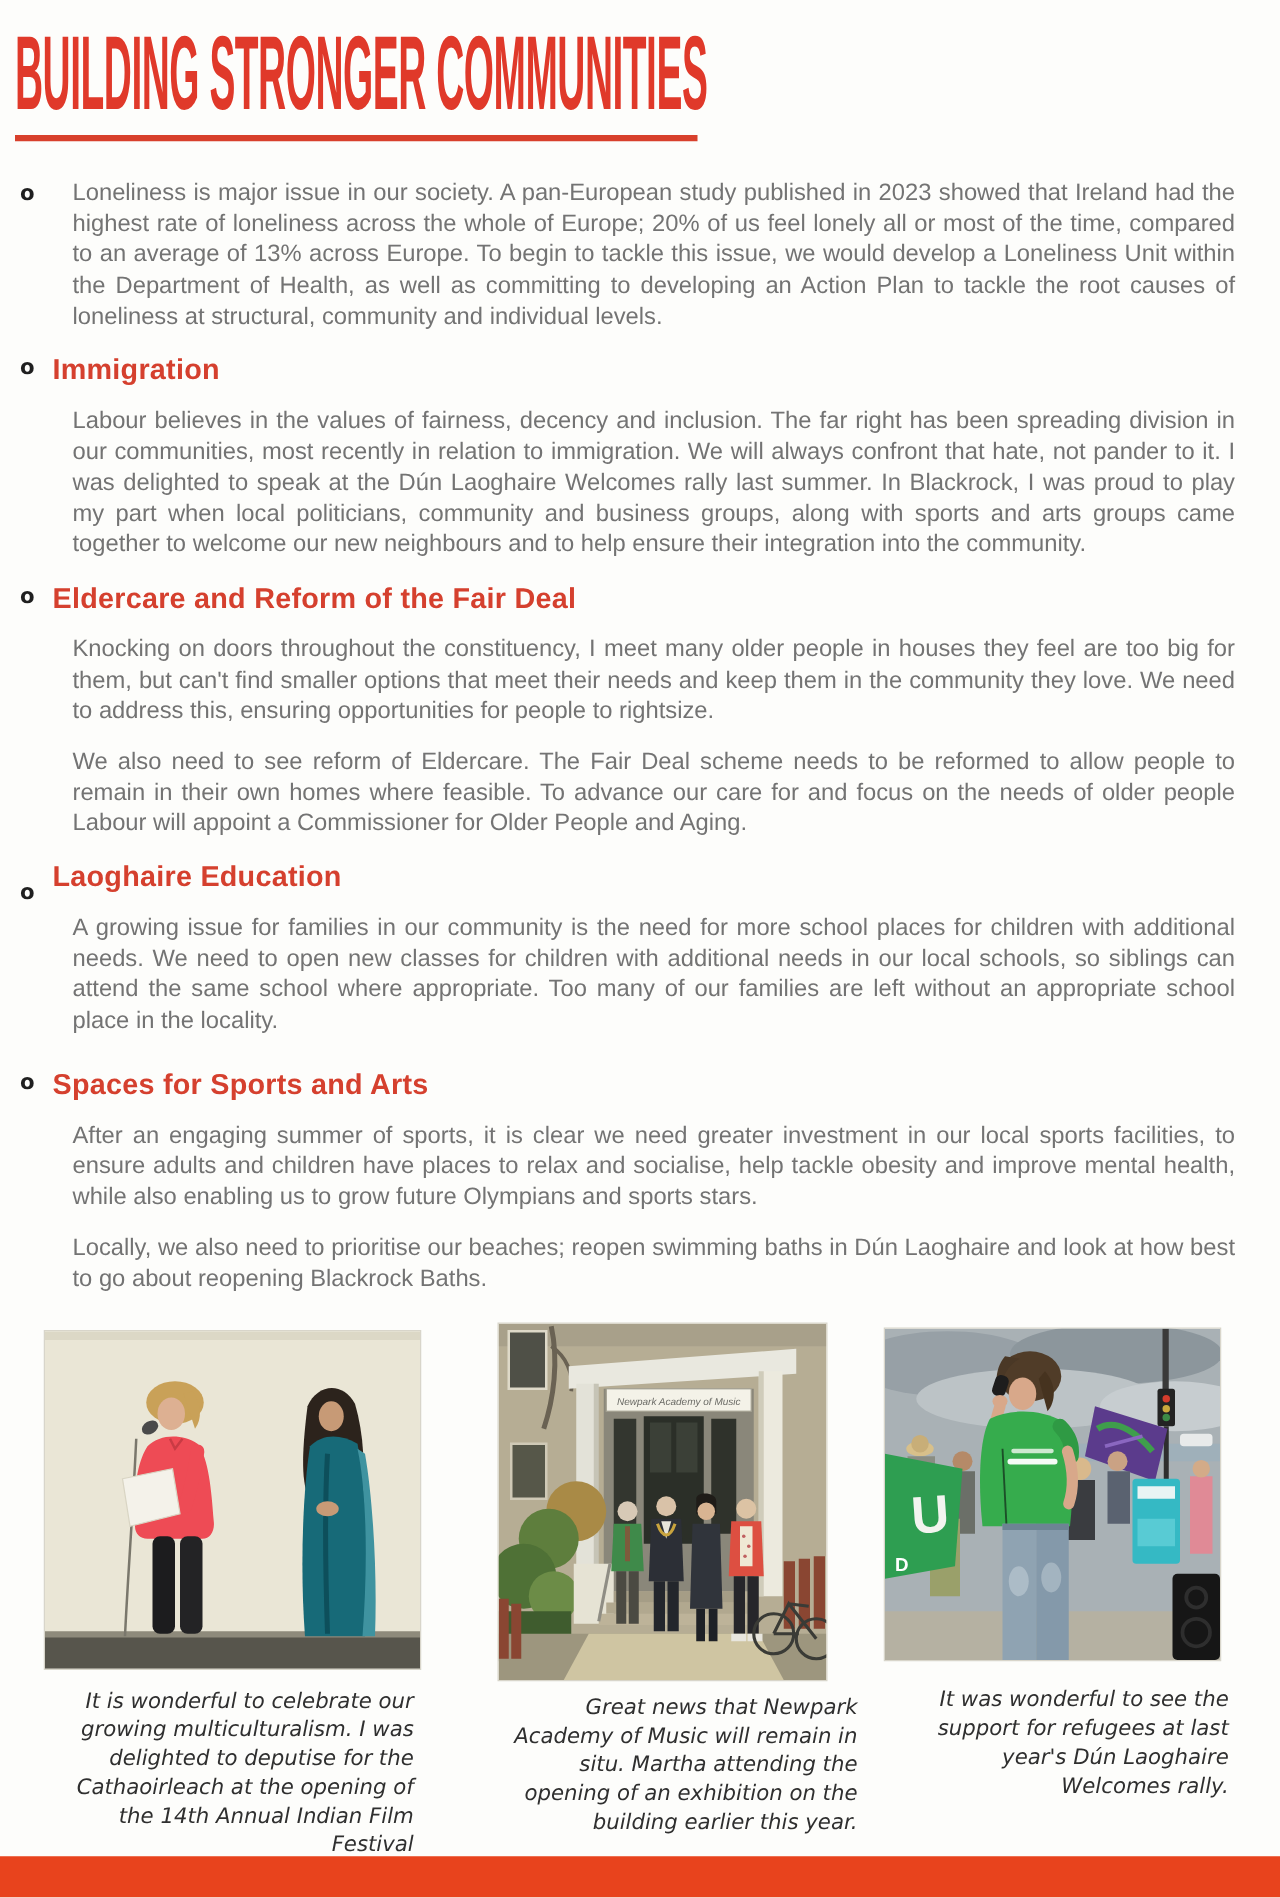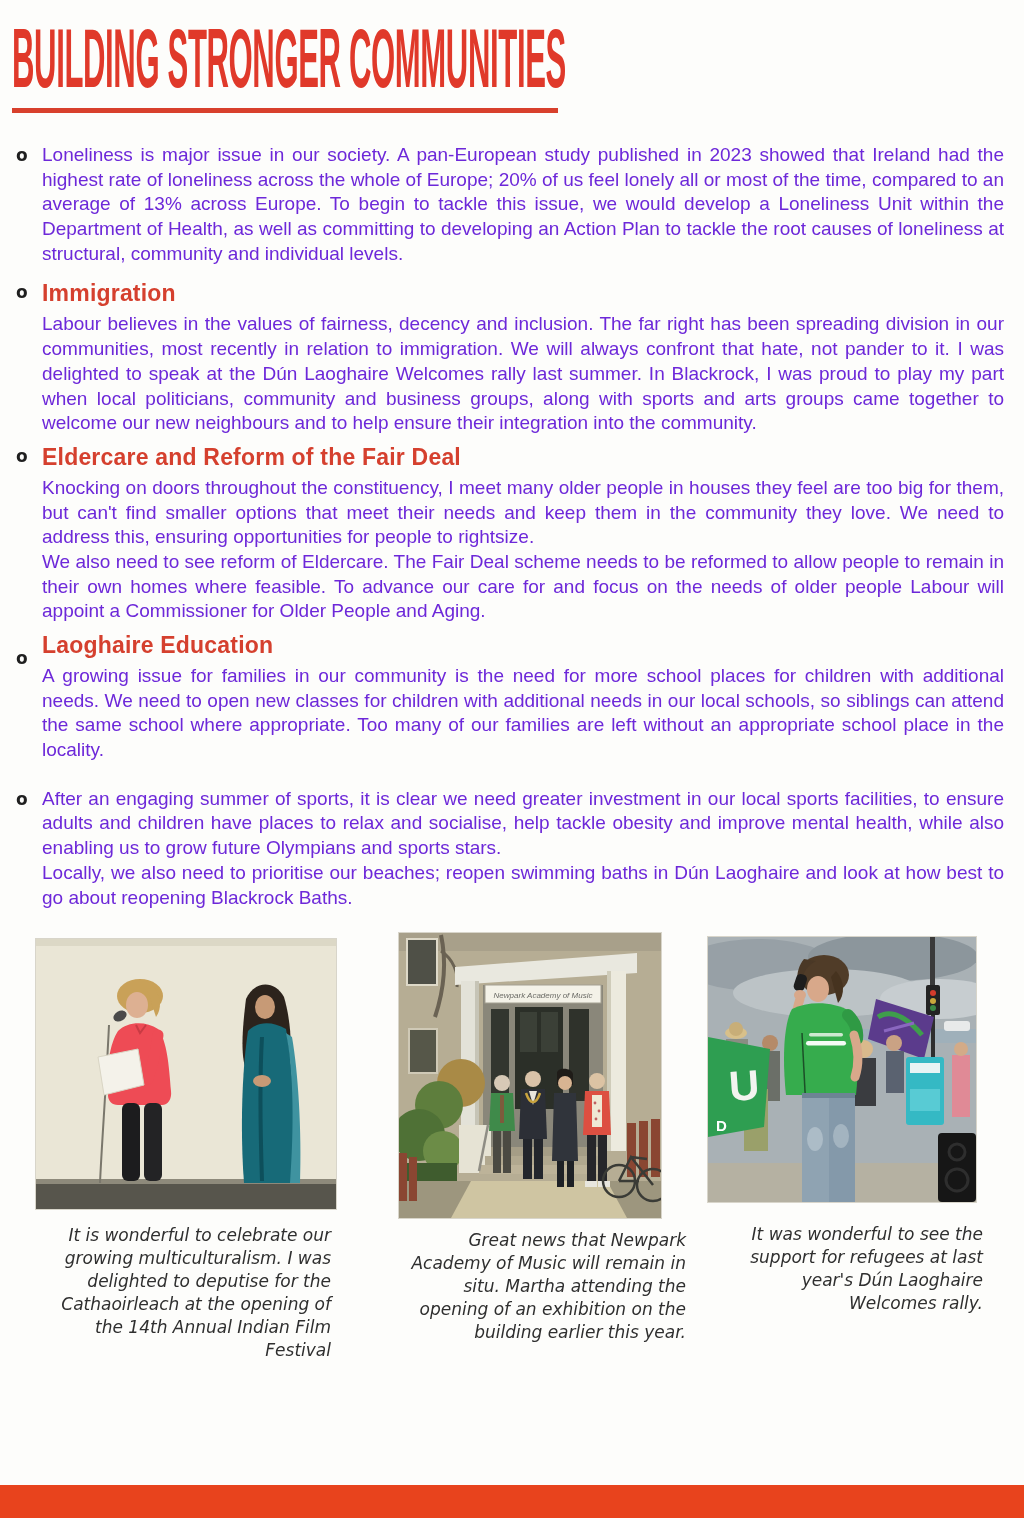--- a/index.html
+++ b/index.html
@@ -41,22 +41,22 @@
     font-size:17px;font-weight:600;color:#1f1f1f;
     font-family:"DejaVu Sans",sans-serif;
   }
   .bullet.low{top:16px;}
   .topic h2{
     margin:0 0 5px 0;
     font-size:23px;font-weight:bold;color:#d5402e;
     letter-spacing:0.2px;
   }
   .topic p{
-    margin:0;
-    font-size:19px;line-height:1.3;color:#6d28d9;
+    margin:16px;
+    font-size:19px;line-height:1.3;color:#737373;
     text-align:justify;
   }
   
   .photos{position:relative;height:430px;margin-top:24px;}
   .photofig{position:absolute;margin:0;text-align:right;}
   .fig-1{left:35px;top:4px;width:300px;}
   .fig-2{left:398px;top:-2px;width:290px;}
   .fig-3{left:707px;top:2px;width:268px;}
   .photofig svg{display:block;border:1px solid #d8d5ca;}
   .caption{
@@ -106,20 +106,21 @@
     </section>
 
     <section class="topic gap-sm">
       <span class="bullet low">o</span>
       <h2>Laoghaire Education</h2>
       <p>A growing issue for families in our community is the need for more school places for children with additional needs. We need to open new classes for children with additional needs in our local schools, so siblings can attend the same school where appropriate. Too many of our families are left without an appropriate school place in the locality.</p>
     </section>
 
     <section class="topic gap-lg">
       <span class="bullet">o</span>
+      <h2>Spaces for Sports and Arts</h2>
       <p>After an engaging summer of sports, it is clear we need greater investment in our local sports facilities, to ensure adults and children have places to relax and socialise, help tackle obesity and improve mental health, while also enabling us to grow future Olympians and sports stars.</p>
       <p>Locally, we also need to prioritise our beaches; reopen swimming baths in Dún Laoghaire and look at how best to go about reopening Blackrock Baths.</p>
     </section>
 
   </div>
 
   <div class="photos">
 
     <figure class="photofig fig-1">
       <svg viewBox="0 0 300 270" width="300" height="270">

